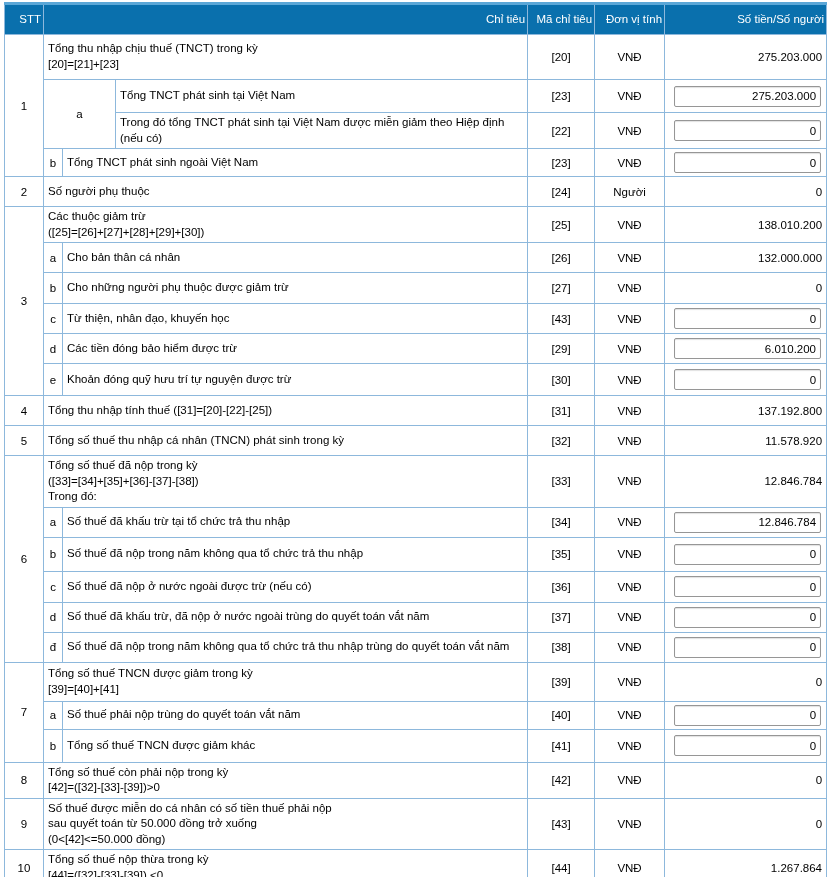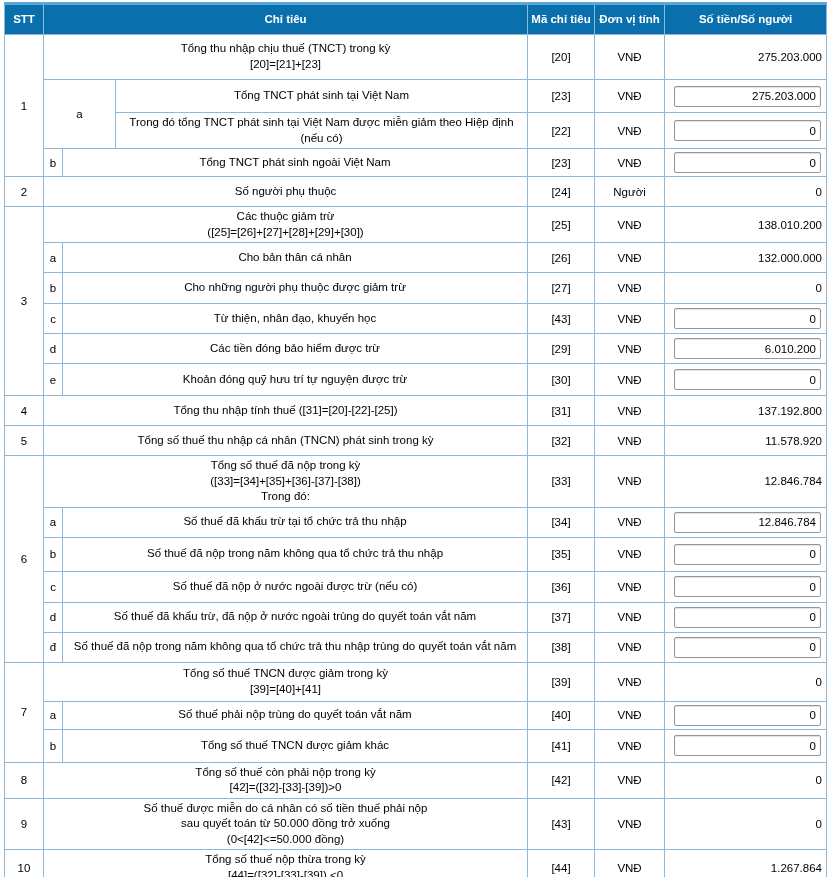--- a/index.html
+++ b/index.html
@@ -27,28 +27,28 @@
     border: 1px solid var(--border-color);
     font-size: 11.5px;
     padding: 2px 4px;
     vertical-align: middle;
     overflow: hidden;
     background: #ffffff;
   }
   table.tax thead th {
     background: var(--header-bg);
     color: #ffffff;
-    font-weight: bold;
-    text-align: center;
+    font-weight: normal;
+    text-align: right;
     border-top: 3px solid var(--header-topline);
     padding: 3px 2px;
     line-height: 1.25;
   }
   td.stt, td.letter { text-align: center; }
-  td.desc { text-align: center; padding-left: 6px; line-height: 1.35; font-size: 11px; }
+  td.desc { text-align: left; padding-left: 6px; line-height: 1.35; font-size: 11px; }
   td.desc div { white-space: nowrap; }
   td.code, td.unit { text-align: center; font-size: 11.5px; }
   td.val { text-align: right; padding-right: 7px; font-size: 11.5px; }
   td.val input {
     float: right;
     width: 147px;
     height: 21px;
     margin: 0 1px;
     border: 1px solid var(--input-border);
     border-radius: 2px;

